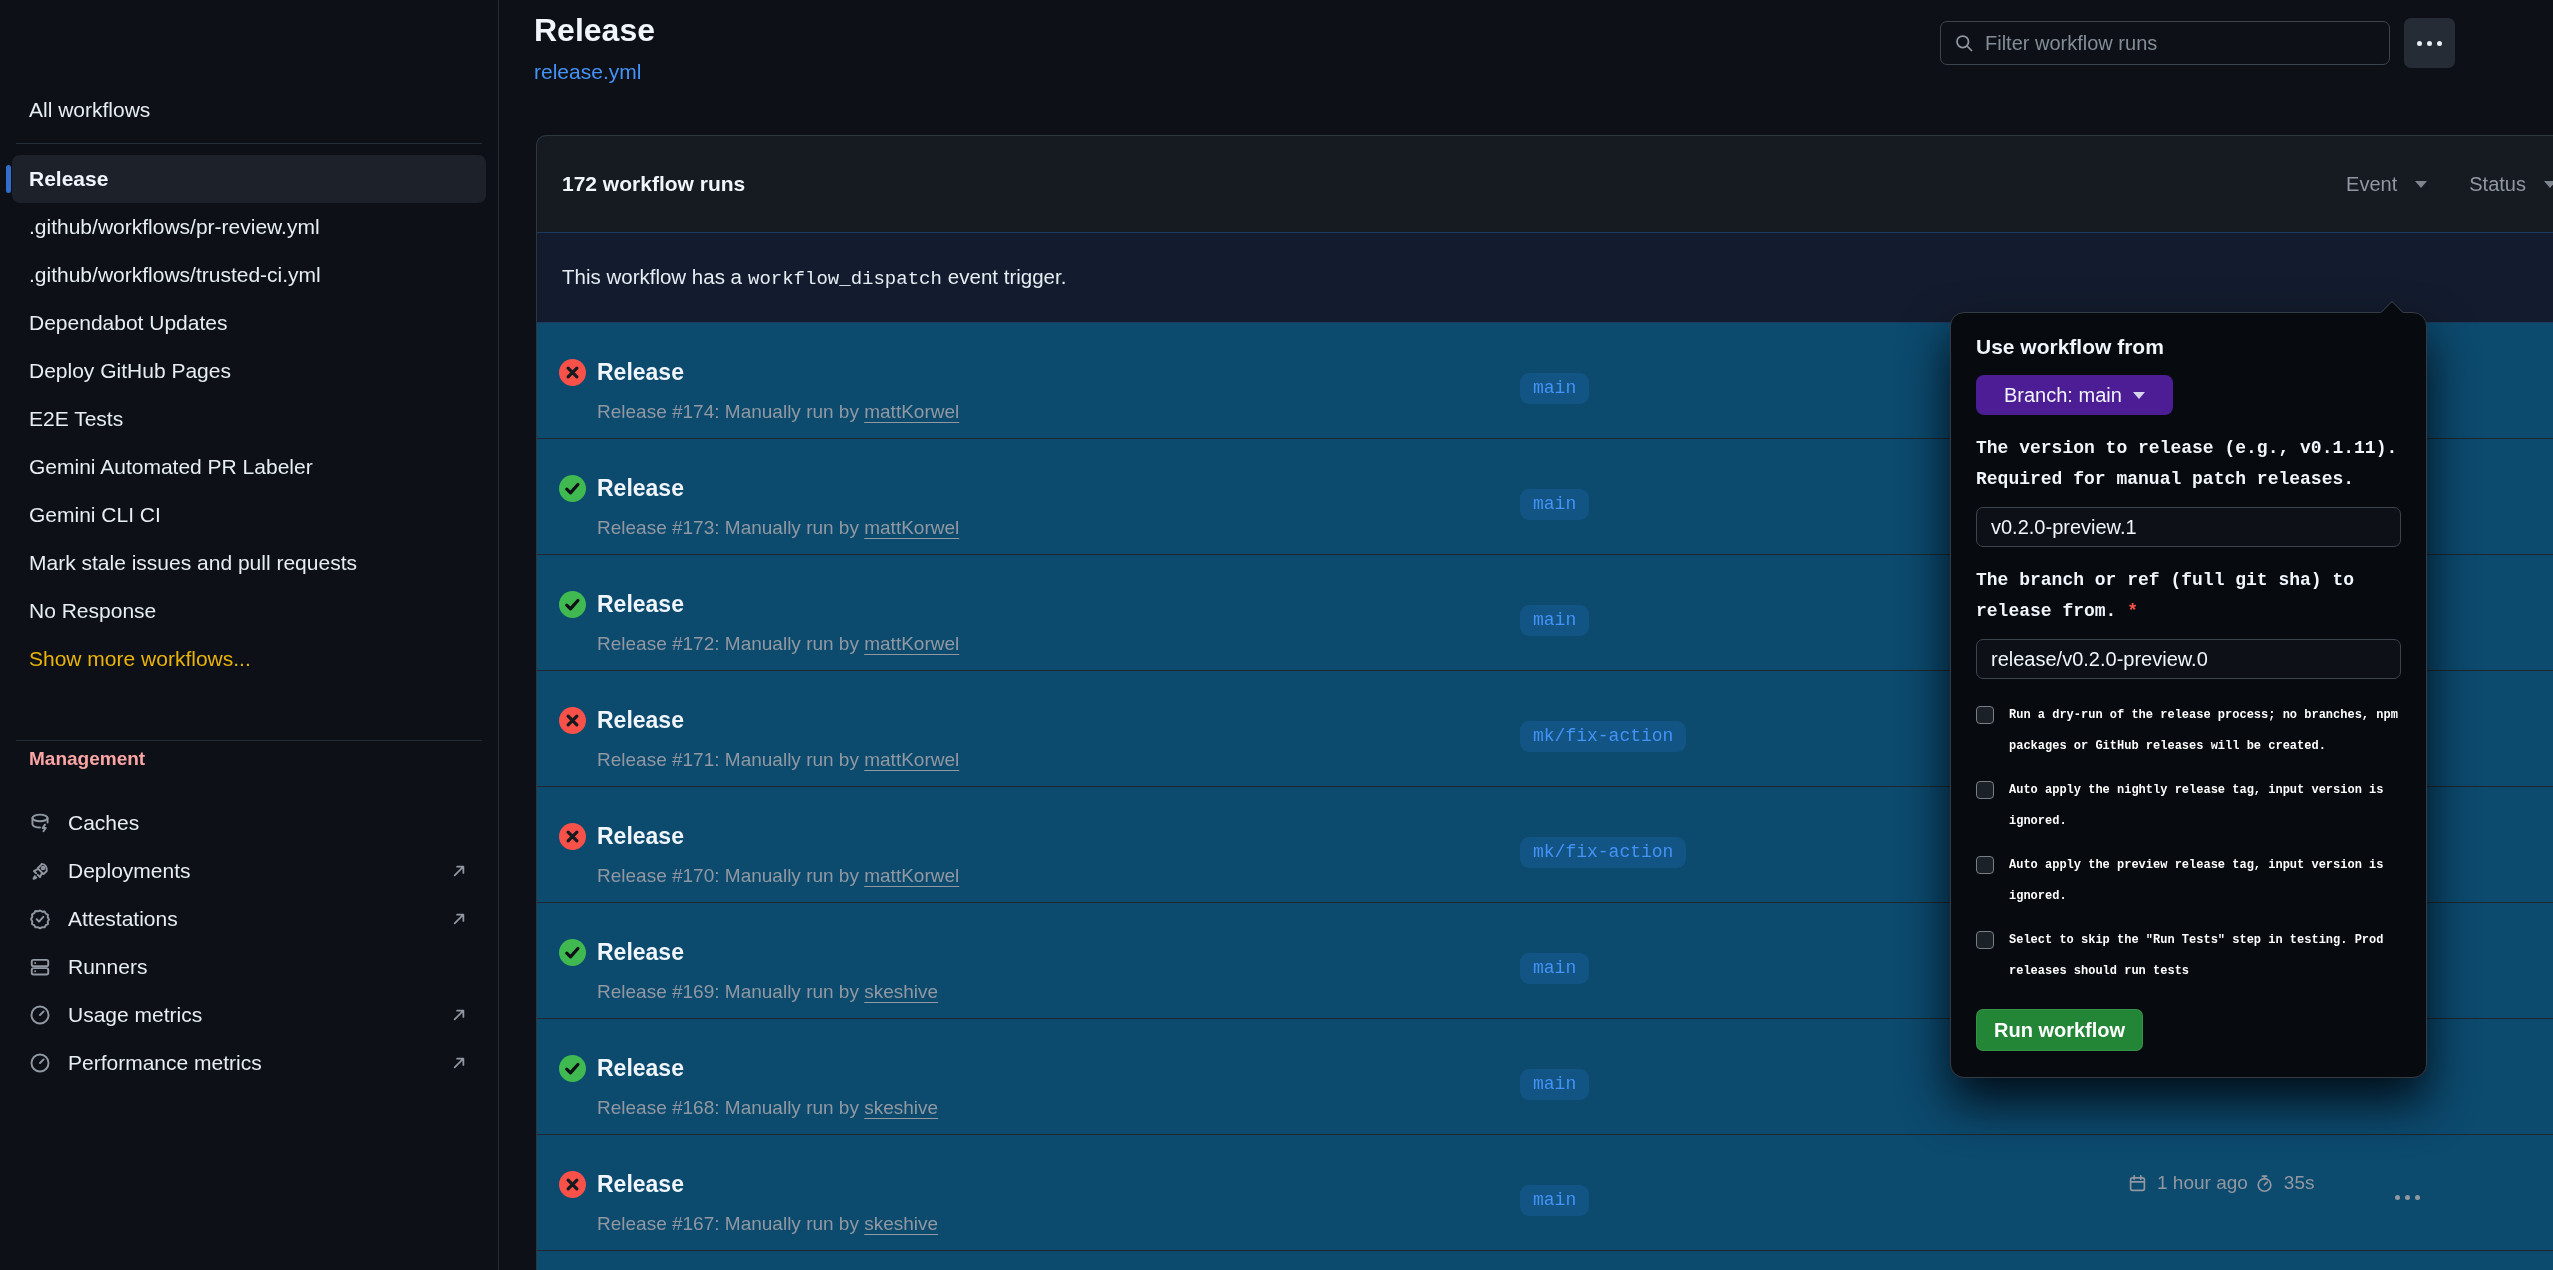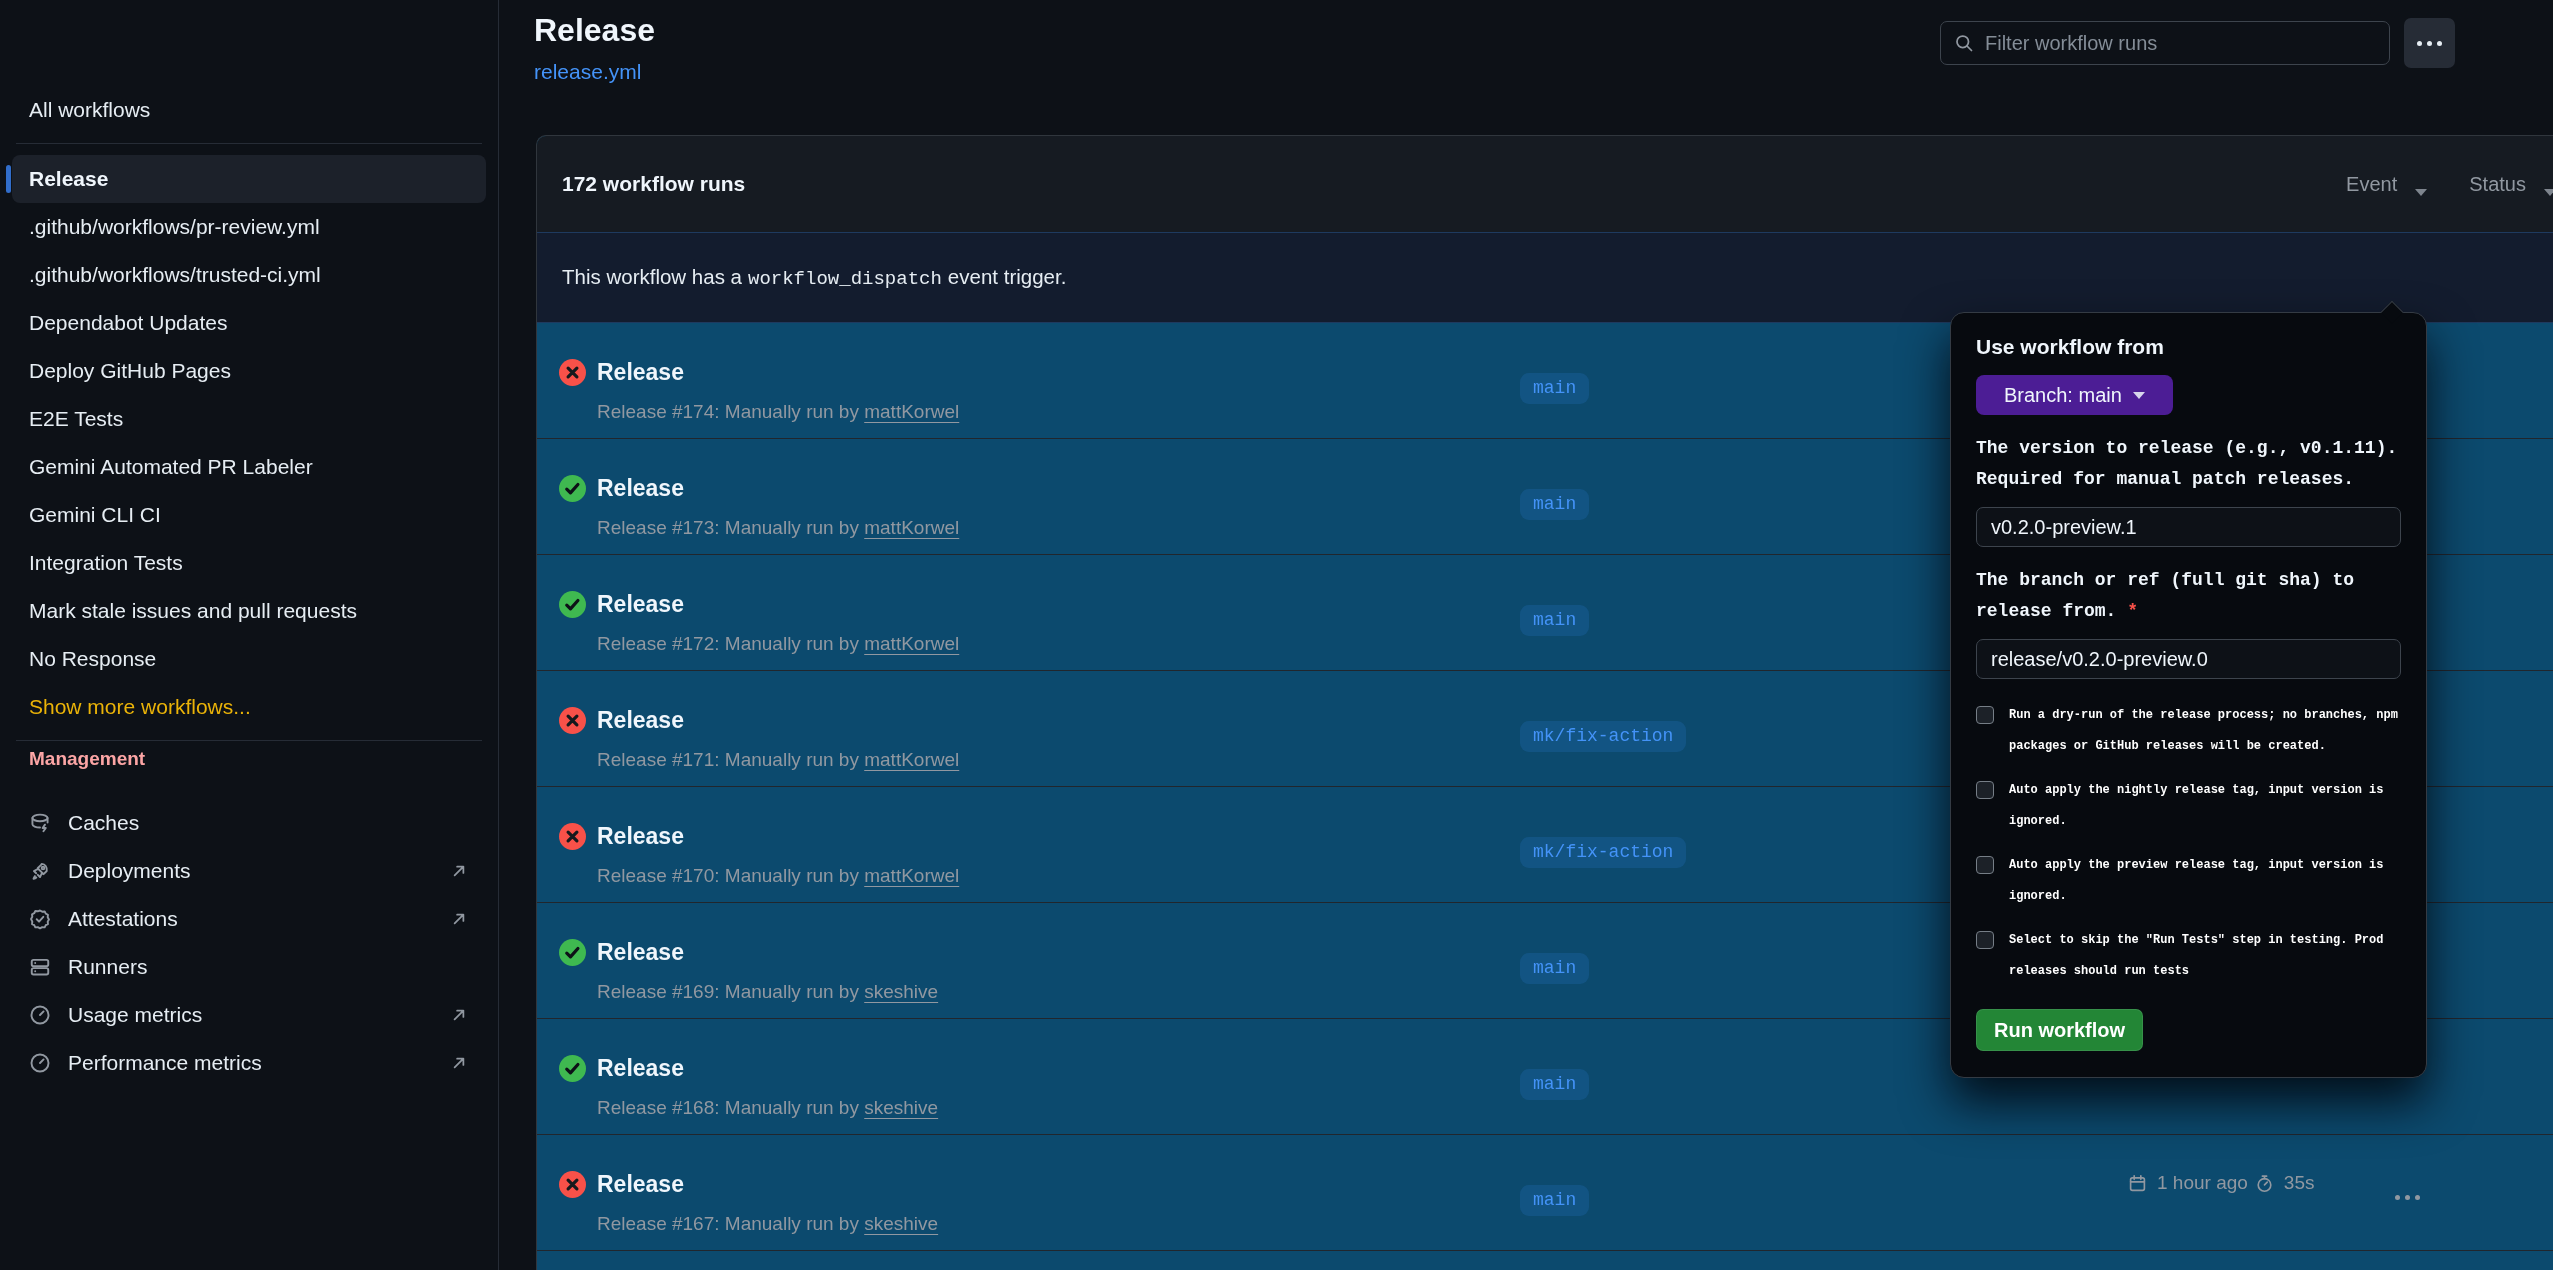--- a/index.html
+++ b/index.html
@@ -49,21 +49,21 @@
   .hdr-kebab { position:absolute; left:2404px; top:18px; width:51px; height:50px; background:#262c36;
     border:none; border-radius:7px; display:flex; align-items:center; justify-content:center; gap:5px; cursor:pointer; }
   .dot { width:5px; height:5px; border-radius:50%; background:#e6edf3; }
 
   
   .card { position:absolute; left:536px; top:135px; width:2312px; height:1135px; border:1px solid #30363d;
     border-bottom:none; border-radius:10px 10px 0 0; background:#0c4a6e; overflow:hidden; }
   .card-header { height:96px; background:#161b22; display:flex; align-items:center; padding:0 25px; }
   .count { font-size:21px; font-weight:700; color:#f0f6fc; }
   .filters { margin-left:auto; display:flex; gap:42px; padding-right:12px; }
-  .filter-dd { font-size:20px; color:#9198a1; display:flex; align-items:flex-end; gap:18px; cursor:pointer; }
+  .filter-dd { font-size:20px; color:#9198a1; display:flex; align-items:center; gap:18px; cursor:pointer; }
   .caret { width:0; height:0; border-left:6px solid transparent; border-right:6px solid transparent;
     border-top:7px solid currentColor; display:inline-block; opacity:.85; }
   .banner { height:91px; background:#131c2e; border-top:1px solid #1e3a5f; border-bottom:1px solid #1e3a5f;
     display:flex; align-items:center; padding:0 25px; position:relative; }
   .banner-text { font-size:20.5px; color:#e6edf3; }
   .banner-text code { font-family:"Liberation Mono","DejaVu Sans Mono",monospace; font-size:19px; padding:0 6px; }
   .banner-btn { position:absolute; right:31px; top:24px; height:43px; }
 
   
   .run { height:116px; position:relative; border-bottom:1px solid #21262d; }
@@ -142,23 +142,20 @@
       </div>
 
       <div class="sb-item">
         <span>Gemini Automated PR Labeler</span>
       </div>
 
       <div class="sb-item">
         <span>Gemini CLI CI</span>
       </div>
 
-      <div class="sb-item">
-        <span>Integration Tests</span>
-      </div>
 
       <div class="sb-item">
         <span>Mark stale issues and pull requests</span>
       </div>
 
       <div class="sb-item">
         <span>No Response</span>
       </div>
 
       <div class="sb-item linkish">

